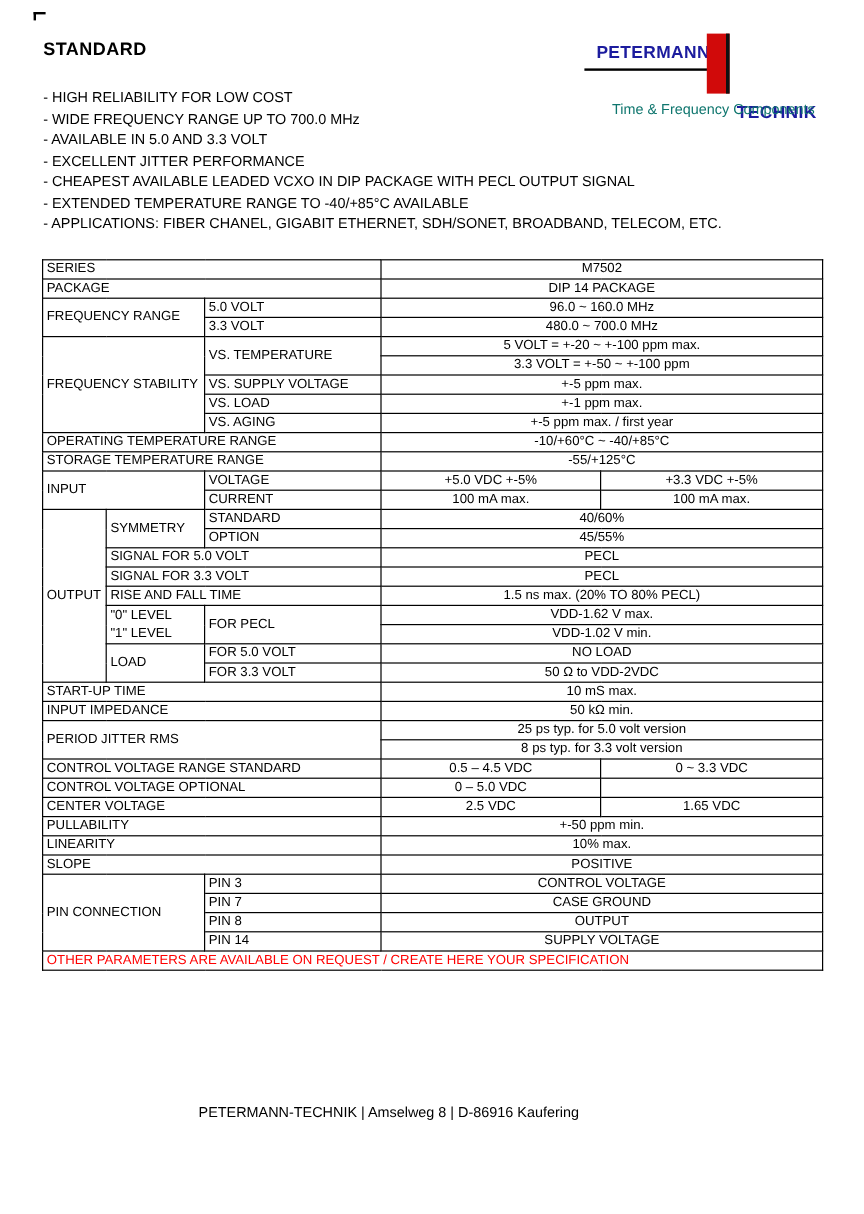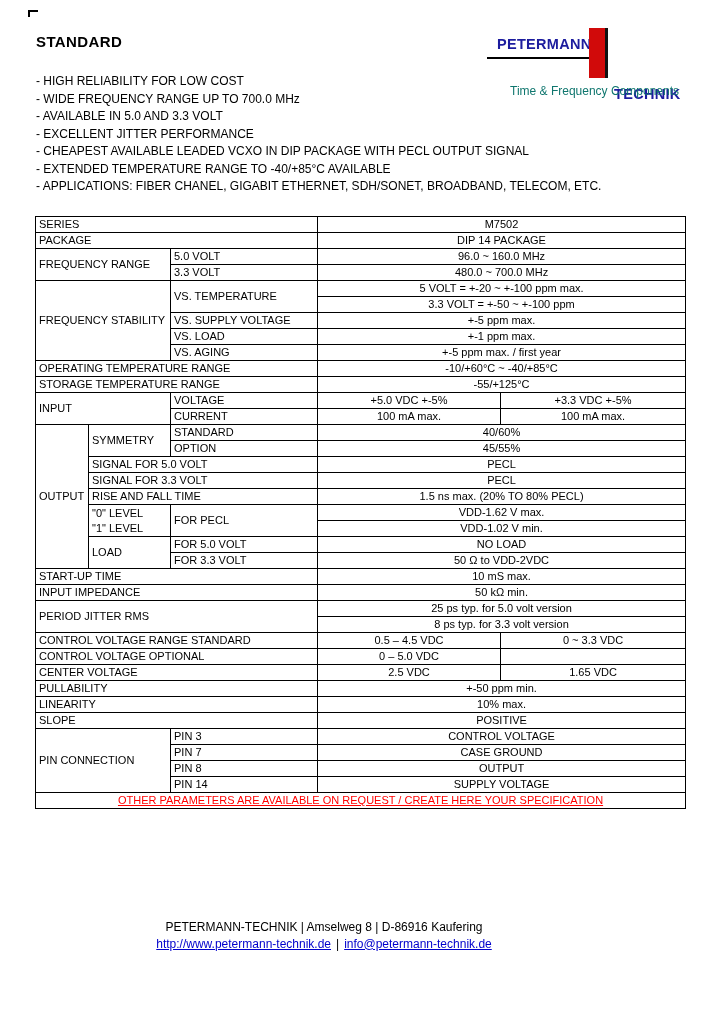--- a/index.html
+++ b/index.html
@@ -29,21 +29,21 @@
   .logo-tagline { position:absolute; left:0; top:56px; width:192px; text-align:right;
                   font-size:12px; }
 
   
   .spec-table { position:absolute; left:35px; top:216px; width:650px;
                 border-collapse:collapse; font-size:11px; table-layout:fixed; }
   .spec-table td { border:1px solid #000; height:14.7px; padding:0 3px;
                    line-height:15px; overflow:hidden; vertical-align:middle; }
   .spec-table td.lbl { text-align:left; white-space:pre-line; }
   .spec-table td.val { text-align:center; white-space:nowrap; }
-  .spec-table td.red { text-align:center; color:#ff0000; text-decoration:underline;
+  .spec-table td.red { color:#ff0000; 
                        white-space:nowrap; }
 
   
   .footer { position:absolute; left:0; top:919px; width:648px; text-align:center;
             font-size:12px; line-height:16.5px; }
   .footer a { color:#0000cc; text-decoration:underline; cursor:pointer; }
   .footer .sep { margin:0 5px; }
 </style>
 </head>
 <body>
@@ -237,18 +237,15 @@
           <td colspan="2" class="val">SUPPLY VOLTAGE</td>
         </tr>
         <tr>
           <td colspan="5" class="red">OTHER PARAMETERS ARE AVAILABLE ON REQUEST / CREATE HERE YOUR SPECIFICATION</td>
         </tr>
       </tbody>
   </table>
 
   <div class="footer">
     <div>PETERMANN-TECHNIK | Amselweg 8 | D-86916 Kaufering</div>
-    <div>
-      <a style="color: rgb(0, 0, 204);">http://www.petermann-technik.de</a><span class="sep">|</span><a style="color: rgb(0, 0, 204);">info@petermann-technik.de</a>
-    </div>
   </div>
 
 </div>
 
 </body></html>

